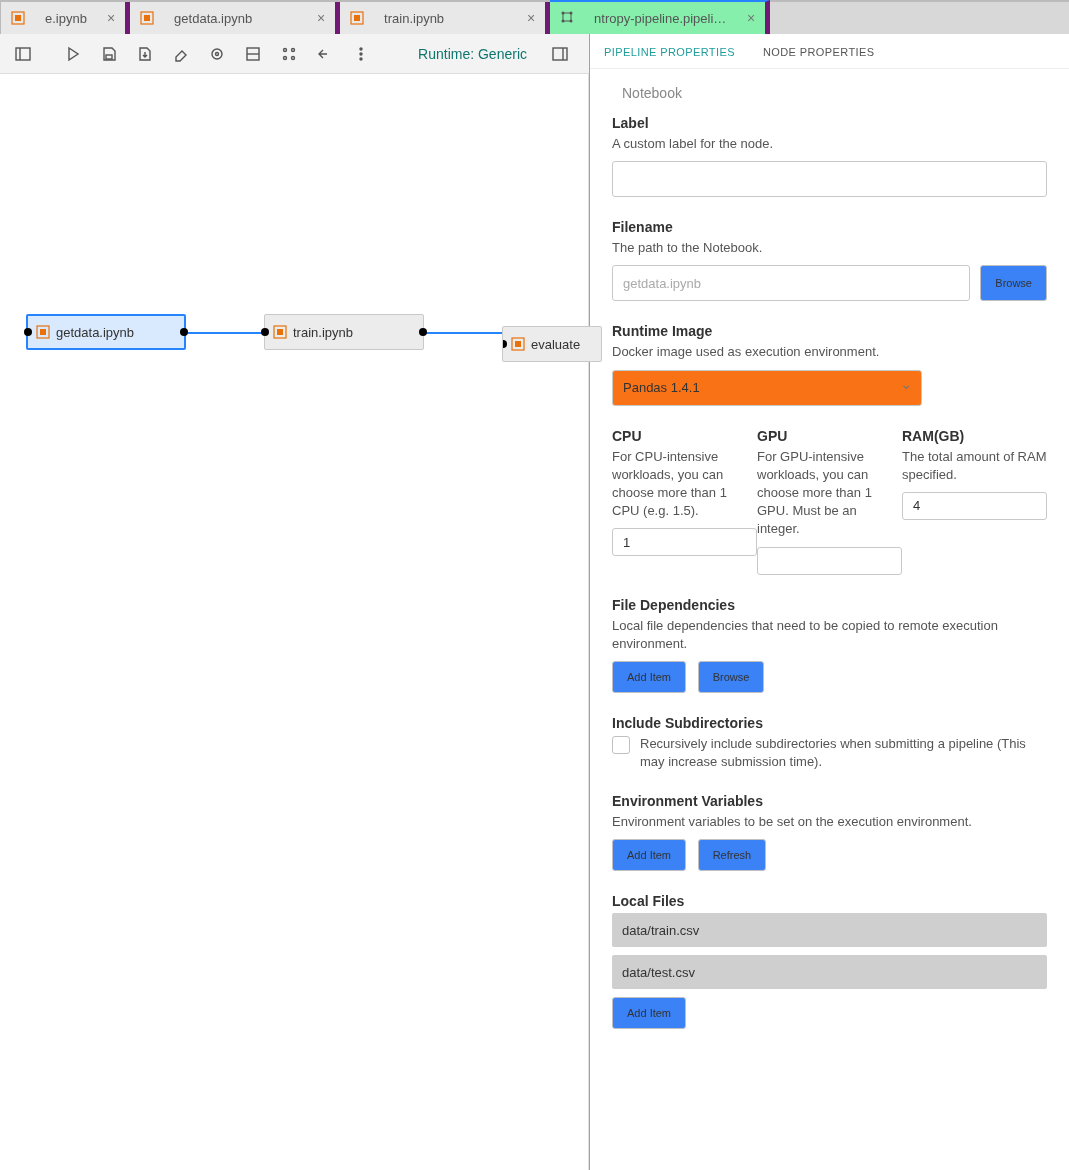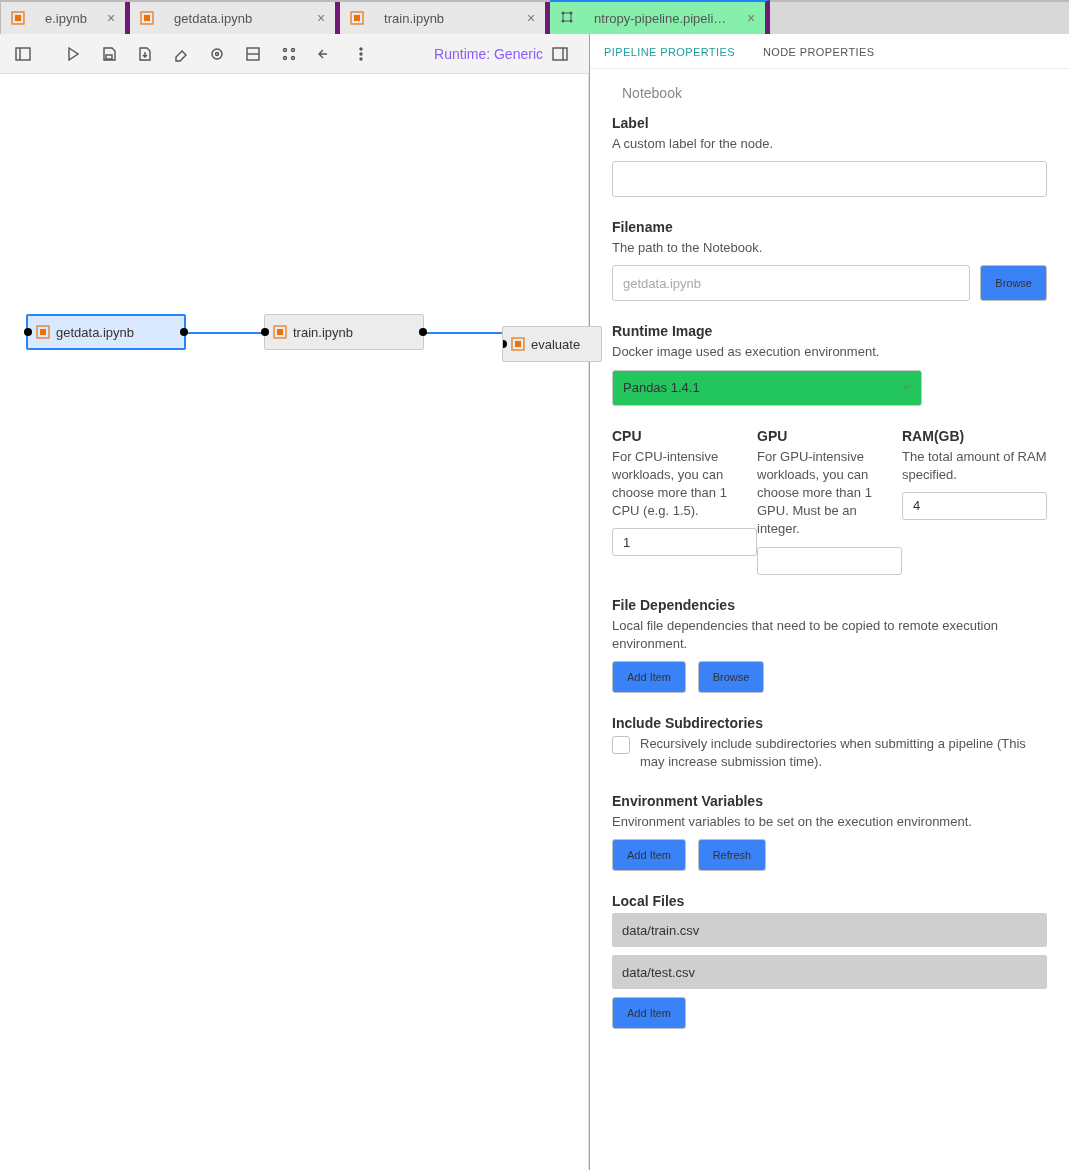--- a/index.html
+++ b/index.html
@@ -55,21 +55,21 @@
   background: #f3f3f3;
   padding: 0 8px;
 }
 .toolbar-row .spacer { flex: 1; }
 .tbtn {
   width: 30px; height: 30px;
   display: inline-flex; align-items: center; justify-content: center;
   color: #555; cursor: pointer; margin-right: 6px;
 }
 .tbtn svg { width:16px; height:16px; stroke:#555; fill:none; stroke-width:1.4; }
-.runtime-label { font-size: 14px; color: #8b5cf6; margin-right: 2px; }
+.runtime-label { font-size: 14px; color: #0f766e; margin-right: 18px; }
 
 .main {
   display: flex;
   height: calc(1170px - 34px);
   border-top: none;
 }
 .canvas {
   flex: 1;
   position: relative;
   background: #fff;
@@ -123,21 +123,21 @@
 .prop-tab.active { color:#1f9d9d; }
 .prop-body { padding: 14px 22px 28px 22px; }
 .crumb { color:#888; font-size:14px; margin: 2px 0 14px 10px; }
 .fld { margin-bottom: 22px; }
 .fld-label { font-weight:600; font-size:14px; color:#333; margin-bottom:4px; }
 .fld-desc { font-size:13px; color:#555; line-height:1.4; margin-bottom:8px; }
 .txt, .sel {
   width:100%; height:36px; border:1px solid #c9c9c9; border-radius:3px;
   padding:0 10px; font-size:13px; color:#333; background:#fff;
 }
-.sel { appearance:none; background:#22c55e; padding-right:28px; }
+.sel { appearance:none; background:#f97316; padding-right:28px; }
 .sel-wrap { position:relative; }
 .sel-wrap::after {
   content:"⌄"; position:absolute; right:10px; top:6px; color:#777; font-size:14px;
   pointer-events:none;
 }
 .row3 { display:flex; }
 .row3 > .fld { flex:1; margin-bottom:0; }
 .btn {
   height:32px; padding:0 14px; border:1px solid #c0c0c0; background:#3b82f6;
   border-radius:3px; font-size:11px; color:#333; cursor:pointer;

